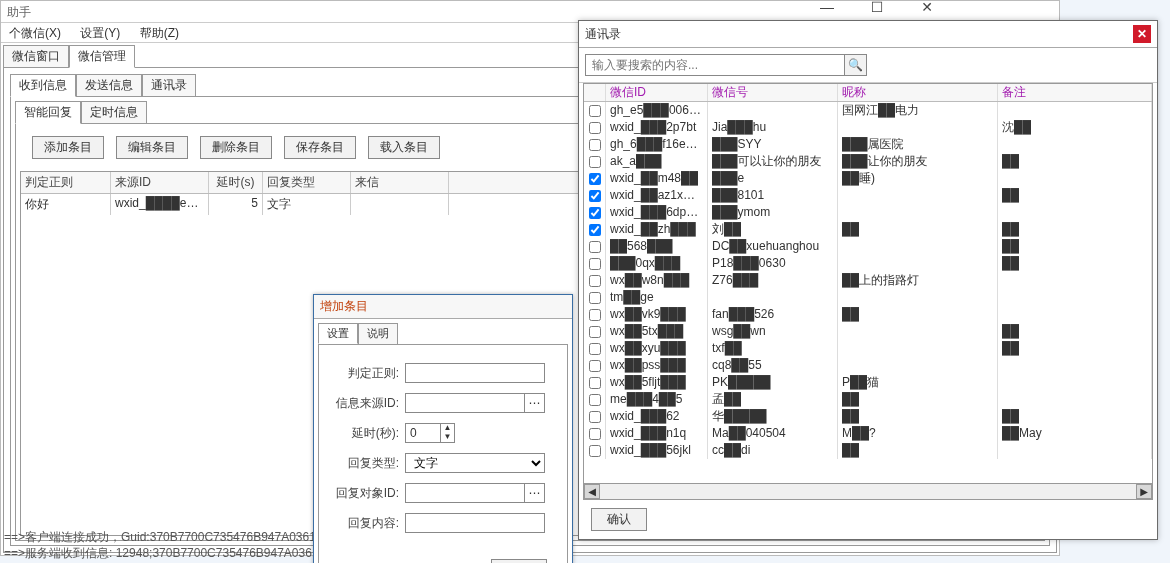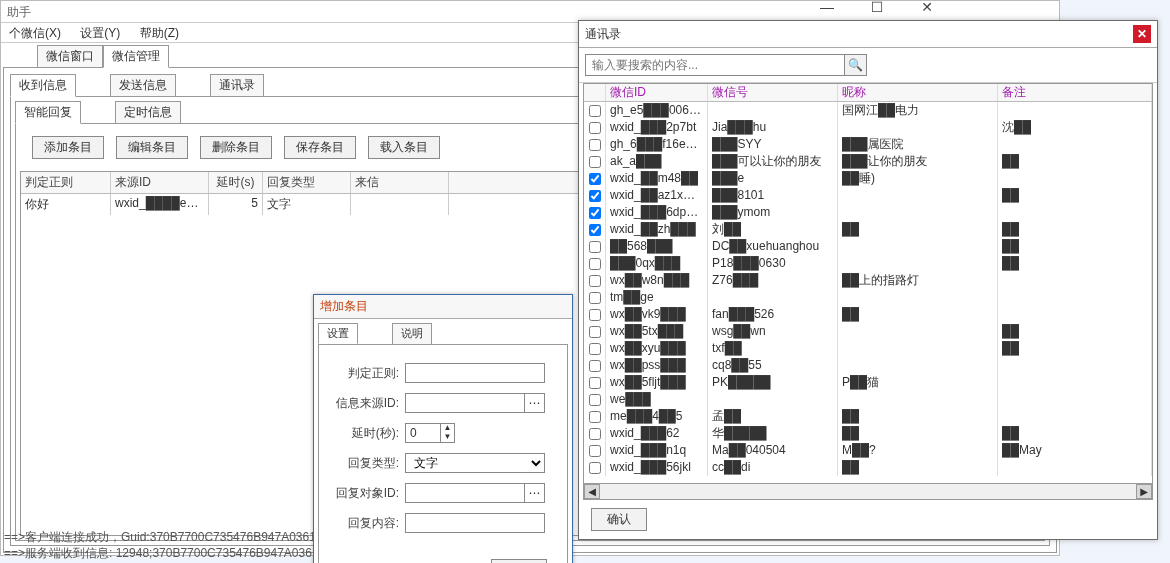--- a/index.html
+++ b/index.html
@@ -49,21 +49,21 @@
   }
   .tab {
     border:1px solid #999;
     border-bottom:none;
     background:#fff;
     padding:2px 8px;
     font-size:12px;
     cursor: default;
   }
   .tab.active { background:#fff; border-bottom:1px solid #fff; position:relative; z-index:2;}
-  .tab.inactive { background:#f7f7f7;margin-left:34px;}
+  .tab.inactive { background:#f7f7f7;}
   .tab-panel {
     border:1px solid #999;
     background:#fff;
     margin-top:-1px;
     flex:1;
     display:flex;
     flex-direction:column;
     position: relative;
   }
 
@@ -516,29 +516,20 @@
           </div>
           <div class="cw-cell cwB">wx██5fljt███</div>
           <div class="cw-cell cwC">PK█████</div>
           <div class="cw-cell cwD">P██猫</div>
           <div class="cw-cell cwE"></div>
         </div>
         <div class="cw-row">
           <div class="cw-cell cwA">
             <input type="checkbox" style="">
           </div>
-          <div class="cw-cell cwB">we███</div>
-          <div class="cw-cell cwC"></div>
-          <div class="cw-cell cwD"></div>
-          <div class="cw-cell cwE"></div>
-        </div>
-        <div class="cw-row">
-          <div class="cw-cell cwA">
-            <input type="checkbox" style="">
-          </div>
           <div class="cw-cell cwB">me███4██5</div>
           <div class="cw-cell cwC">孟██</div>
           <div class="cw-cell cwD">██</div>
           <div class="cw-cell cwE"></div>
         </div>
         <div class="cw-row">
           <div class="cw-cell cwA">
             <input type="checkbox" style="">
           </div>
           <div class="cw-cell cwB">wxid_███62</div>

